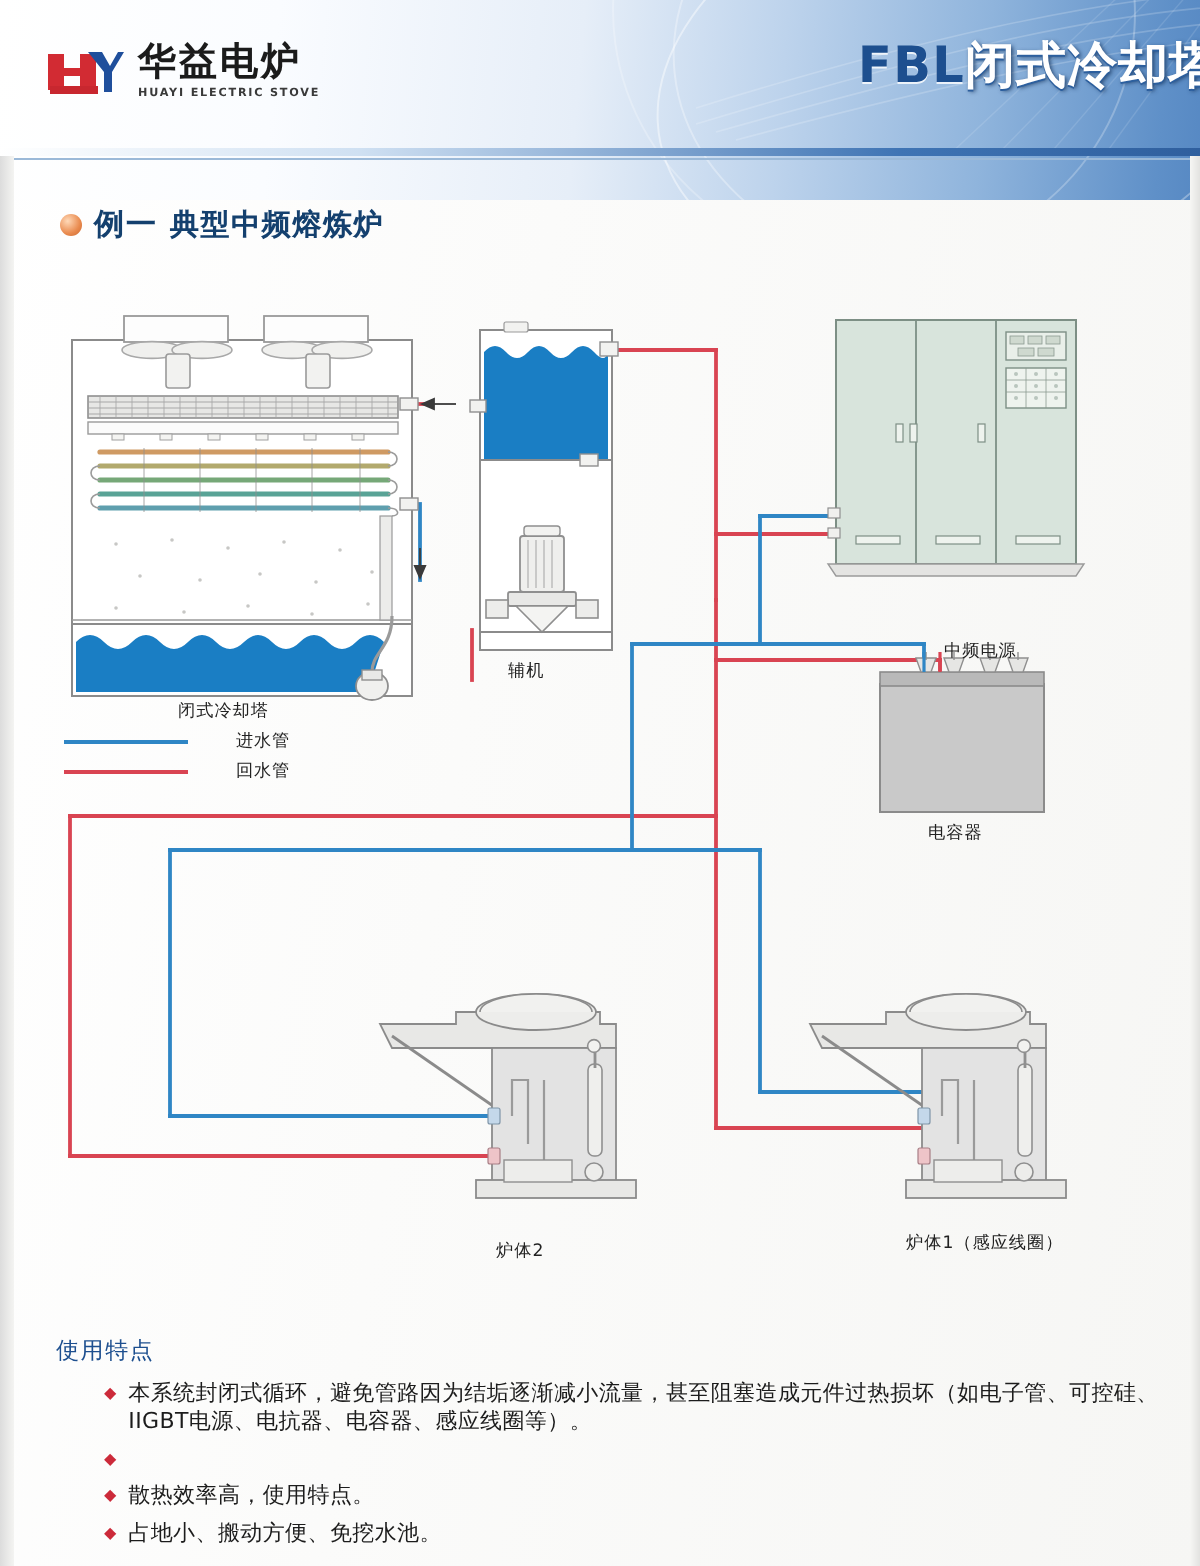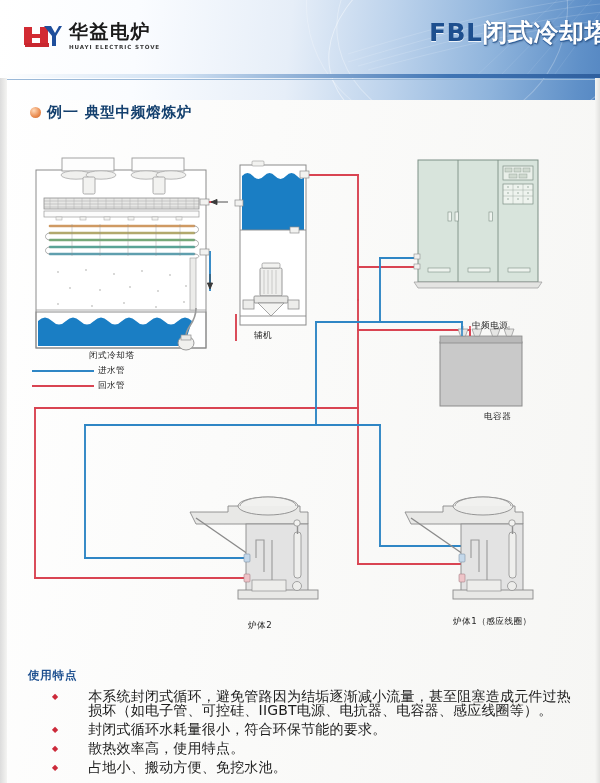--- a/index.html
+++ b/index.html
@@ -41,32 +41,32 @@
     background:radial-gradient(circle at 35% 32%,#ffd9b8,#e98a4e 60%,#c9672f);flex:none;}
   .sec-num{font-size:15px;font-weight:bold;color:#14406e;letter-spacing:1px;}
   .sec-name{font-size:14.5px;font-weight:bold;color:#14406e;letter-spacing:.8px;}
 
   
   .diagram{position:absolute;left:0;top:140px;width:600px;height:520px;}
   .dg{position:absolute;left:0;top:0;}
 
   
   .legend{position:absolute;left:32px;top:363px;font-size:8.5px;color:#2a2a2a;}
-  .lg-row{display:flex;align-items:center;gap:4px;height:15px;}
+  .lg-row{display:flex;align-items:center;gap:24px;height:15px;}
   .lg-line{width:62px;height:2px;flex:none;}
   .lg-text{font-size:8.6px;color:#222;letter-spacing:.4px;}
 
   .cap{position:absolute;font-size:8.6px;color:#222;letter-spacing:.5px;white-space:nowrap;}
 
   
   .feat{position:absolute;left:28px;top:668px;width:552px;}
-  .feat-h{font-size:11.5px;font-weight:bold;color:#1d4f8f;letter-spacing:.8px;margin-bottom:7px;}
+  .feat-h{font-size:11.5px;font-weight:normal;color:#1d4f8f;letter-spacing:.8px;margin-bottom:7px;}
   .feat-item{display:flex;align-items:flex-start;gap:6px;margin-bottom:5.5px;padding-left:24px;}
   .feat-bullet{color:#cc2a3a;font-size:8px;line-height:13px;flex:none;}
-  .feat-text{font-size:14px;line-height:13.5px;color:#1c1c1c;letter-spacing:.2px;margin-left:24px;}
+  .feat-text{font-size:11px;line-height:13.5px;color:#1c1c1c;letter-spacing:.2px;}
 
   .scan-l{position:absolute;left:0;top:78px;width:7px;height:705px;
     background:linear-gradient(90deg,#dcdcdc,#f4f4f2);}
   .scan-r{position:absolute;right:0;top:78px;width:5px;height:705px;
     background:linear-gradient(270deg,#e2e2e0,#f6f6f4);}
 </style>
 </head>
 <body>
 
 <div class="page">
@@ -456,21 +456,21 @@
       <g fill="none" stroke-width="1.6">
         <path d="M462 186 L462 196" stroke="#2f86c5"></path>
         <path d="M470 186 L470 196" stroke="#d94452"></path>
       </g>
     </svg>
   </div>
 
   <div class="cap" style="left:89px;top:350px;">闭式冷却塔</div>
   <div class="cap" style="left:254px;top:330px;">辅机</div>
   <div class="cap" style="left:472px;top:292px;margin-top:28px;">中频电源</div>
-  <div class="cap" style="left:484px;top:411px;font-family:Liberation Serif, serif;">电容器</div>
+  <div class="cap" style="left:464px;top:411px;font-family:Liberation Serif, serif;">电容器</div>
   <div class="cap" style="left:248px;top:620px;">炉体2</div>
   <div class="cap" style="left:453px;top:616px;">炉体1（感应线圈）</div>
 
   <div class="legend">
     <div class="lg-row">
       <div class="lg-line" style="background:#2f86c5;"></div>
       <div class="lg-text">进水管</div>
     </div>
     <div class="lg-row">
       <div class="lg-line" style="background:#d94452;"></div>
@@ -480,21 +480,20 @@
 
   <div class="feat">
     <div class="feat-h">使用特点</div>
 
     <div class="feat-item">
       <span class="feat-bullet">◆</span>
       <span class="feat-text">本系统封闭式循环，避免管路因为结垢逐渐减小流量，甚至阻塞造成元件过热损坏（如电子管、可控硅、IIGBT电源、电抗器、电容器、感应线圈等）。</span>
     </div>
     <div class="feat-item">
       <span class="feat-bullet">◆</span>
-      <span class="feat-text">封闭式循环水耗量很小，符合环保节能的要求。</span>
     </div>
     <div class="feat-item">
       <span class="feat-bullet">◆</span>
       <span class="feat-text">散热效率高，使用特点。</span>
     </div>
     <div class="feat-item">
       <span class="feat-bullet">◆</span>
       <span class="feat-text">占地小、搬动方便、免挖水池。</span>
     </div>
   </div>

